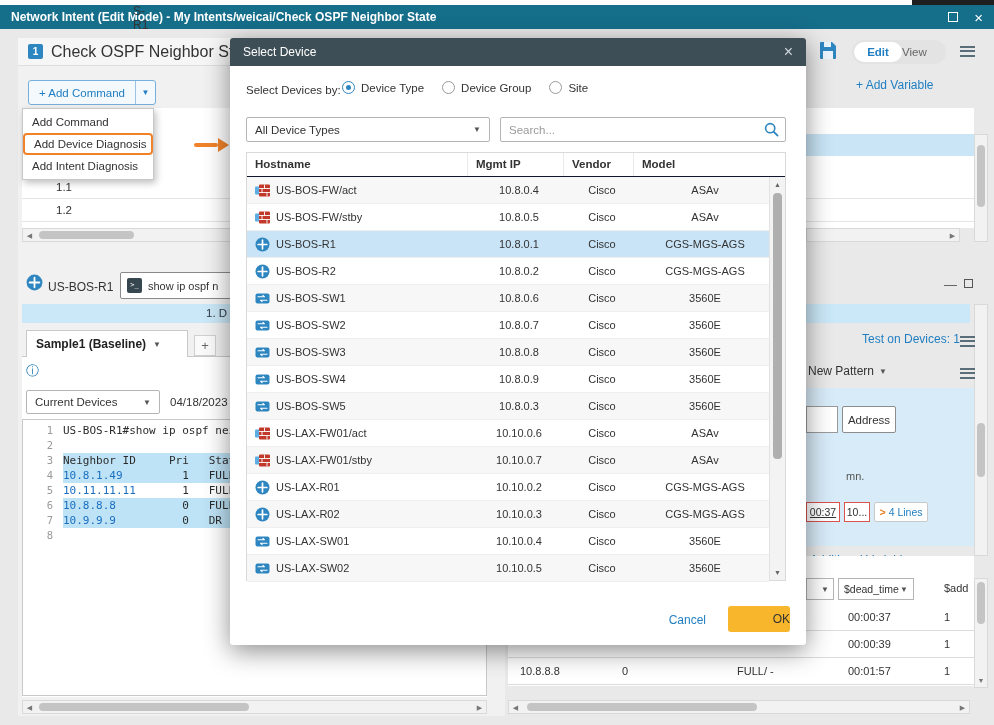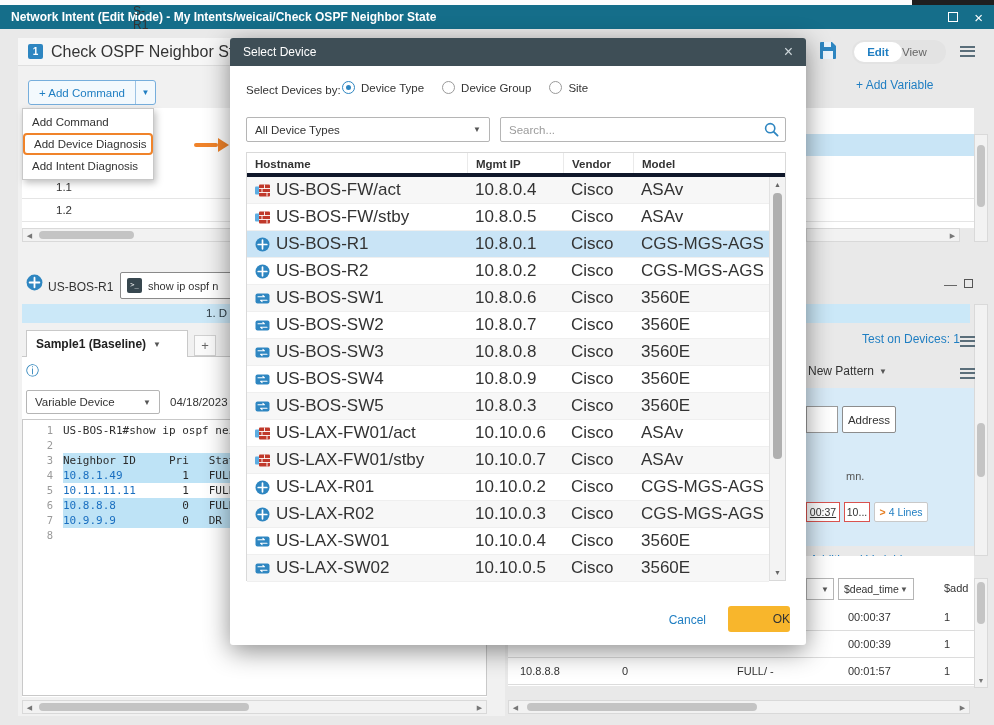--- a/index.html
+++ b/index.html
@@ -124,29 +124,29 @@
   .radio-circle{width:13px;height:13px;border-radius:50%;border:1px solid #9A9A9A;background:#fff;position:relative;}
   .radio-circle.checked{border-color:#2E86C1;}
   .radio-circle.checked::after{content:"";position:absolute;left:3px;top:3px;width:5px;height:5px;border-radius:50%;background:#2E86C1;}
   #type-select{position:absolute;left:16px;top:79px;width:244px;height:25px;border:1px solid #B5B5B5;border-radius:2px;display:flex;align-items:center;padding:0 8px;font-size:11.5px;color:#333;background:#fff;}
   #type-select .chev{margin-left:auto;}
   #search-wrap{position:absolute;left:270px;top:79px;width:286px;height:25px;}
   #search-input{width:100%;height:100%;border:1px solid #B5B5B5;border-radius:2px;padding:0 28px 0 8px;font-size:11.5px;color:#333;font-family:inherit;}
   #search-input::placeholder{color:#9B9B9B;}
   #search-icon{position:absolute;right:7px;top:5px;}
   #dev-table{position:absolute;left:16px;top:114px;width:540px;height:429px;border:1px solid #D9D9D9;background:#fff;}
-  #dev-thead{display:flex;height:24px;border-bottom:4px solid #0f172a;}
+  #dev-thead{display:flex;height:24px;border-bottom:1px solid #0f172a;}
   .th{font-size:11.5px;color:#333;font-weight:bold;line-height:23px;padding-left:8px;}
   .th + .th{border-left:1px solid #EAEAEA;}
   .col0{width:220px;} .col1{width:96px;} .col2{width:70px;} .col3{width:136px;}
   #dev-tbody{position:absolute;left:0;top:24px;width:522px;}
   .tr{display:flex;height:27px;align-items:center;border-bottom:1px solid #EFEFEF;background:#fff;}
   .tr.even{background:#F7F7F7;}
   .tr.sel{background:#C9E4F6;}
-  .td{font-size:17px;color:#333;padding-left:8px;overflow:hidden;white-space:nowrap;}
+  .td{font-size:11px;color:#333;padding-left:8px;overflow:hidden;white-space:nowrap;text-align:center;}
   .td.col0{display:flex;align-items:center;gap:6px;}
   .dev-icon{display:inline-flex;width:15px;justify-content:center;}
   #tbl-vscroll{position:absolute;right:0;top:24px;width:16px;height:403px;background:#F3F3F3;border-left:1px solid #E2E2E2;}
   #tbl-vscroll .arr{position:absolute;left:0;width:15px;text-align:center;font-size:7px;color:#666;height:13px;line-height:13px;}
   #tbl-vscroll .thumb{position:absolute;left:3px;width:9px;background:#AFAFAF;border-radius:4px;top:16px;height:266px;}
   #modal-cancel{position:absolute;right:100px;top:575px;font-size:12px;color:#1F7EC2;}
   #modal-ok{position:absolute;right:16px;top:568px;width:62px;height:26px;background:#F8B62C;border:none;border-radius:3px;font-size:12px;color:#333;font-family:inherit;text-align:right;}
 </style>
 </head>
 <body>
@@ -201,21 +201,21 @@
   </div>
   <div id="tab-line" data-interactable="false"></div>
   <div id="tab" data-interactable="true">
     <span data-interactable="false">Sample1 (Baseline)</span>
     <span class="chev" data-interactable="true">▼</span>
   </div>
   <div id="tab-plus" data-interactable="true">+</div>
   <div id="white-lower-left" data-interactable="false"></div>
   <div id="info-icon" data-interactable="true">ⓘ</div>
   <div id="cur-dev" data-interactable="true">
-    <span data-interactable="false">Variable Device</span>
+    <span data-interactable="false">Current Devices</span>
     <span class="chev" data-interactable="false">▼</span>
   </div>
   <div id="cap-date" data-interactable="false">04/18/2023</div>
   <div id="editor" data-interactable="false">
       <div class="code-line" data-interactable="false">
         <span class="ln">1</span>
         <span class="ct">US-BOS-R1#show ip ospf nei</span>
       </div>
       <div class="code-line" data-interactable="false">
         <span class="ln">2</span>

